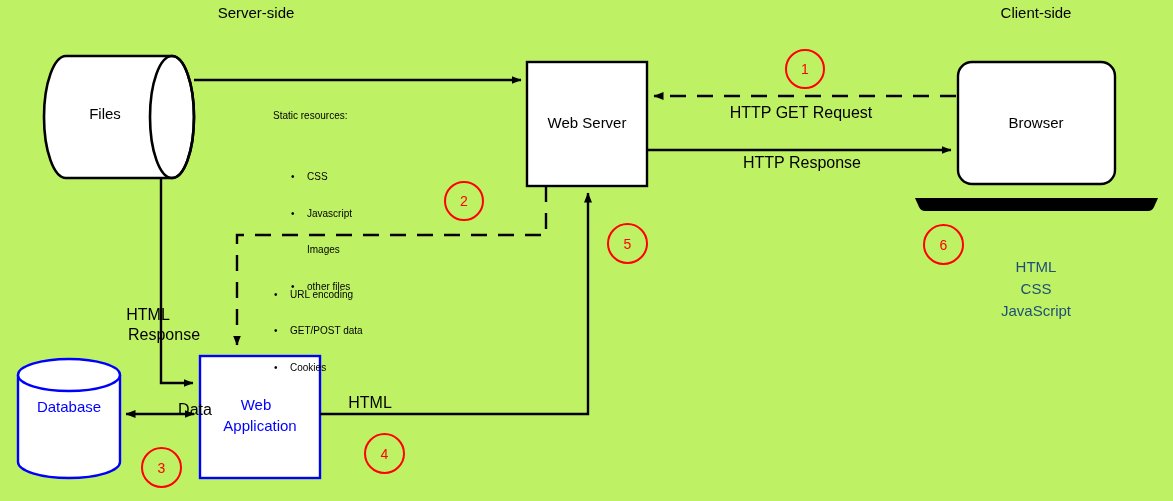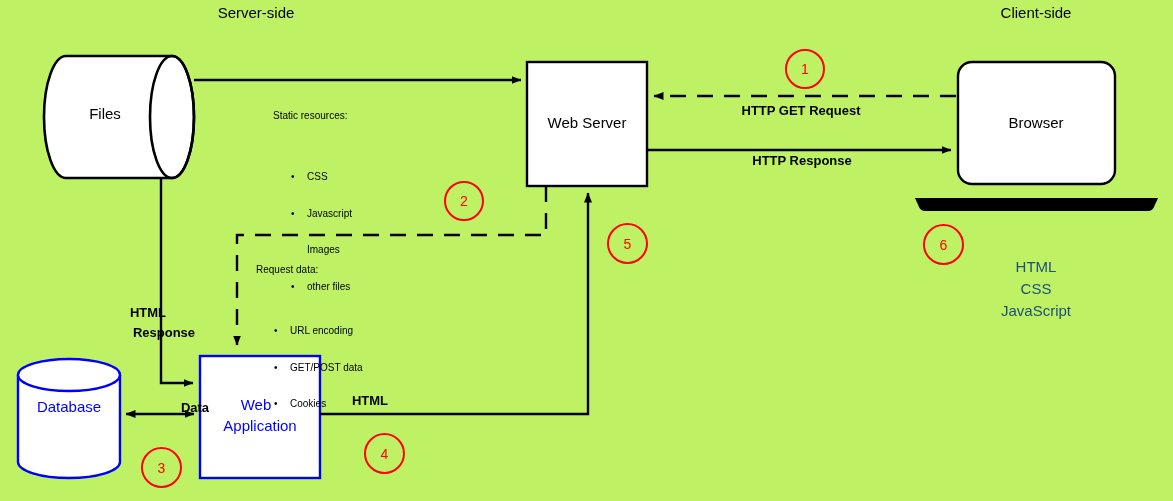--- a/index.html
+++ b/index.html
@@ -30,21 +30,21 @@
     color: #000000;
     white-space: pre;
     line-height: 1.22;
   }
   .lbl-center {
     text-align: center;
     transform: translateX(-50%);
   }
   .t-header { font-size: 15px; }
   .t-node   { font-size: 15px; }
-  .t-edge   { font-size: 13px; font-weight: bold; }
+  .t-edge   { font-size: 16px; }
   .t-list   { font-size: 10px; }
   .blue     { color: #0000ff; }
   .navy     { color: #1f4e79; }
   ul.bullets {
     margin: 0;
     padding: 0 0 0 18px;
     list-style: none;
   }
   ul.bullets li {
     position: relative;
@@ -136,21 +136,20 @@
     <div>Static resources:</div>
     <ul class="bullets">
       <li class="dot">CSS</li>
       <li class="dot">Javascript</li>
       <li>Images</li>
       <li class="dot">other files</li>
     </ul>
   </div>
 
   <div class="lbl t-list" style="left:256px; top:240px;">
-    <div>Request data:</div>
     <ul class="bullets">
       <li class="dot">URL encoding</li>
       <li class="dot">GET/POST data</li>
       <li class="dot">Cookies</li>
     </ul>
   </div>
 
   <div class="lbl lbl-center t-edge" style="left:801px; top:103px;">HTTP GET Request</div>
 
   <div class="lbl lbl-center t-edge" style="left:802px; top:153px;">HTTP Response</div>

